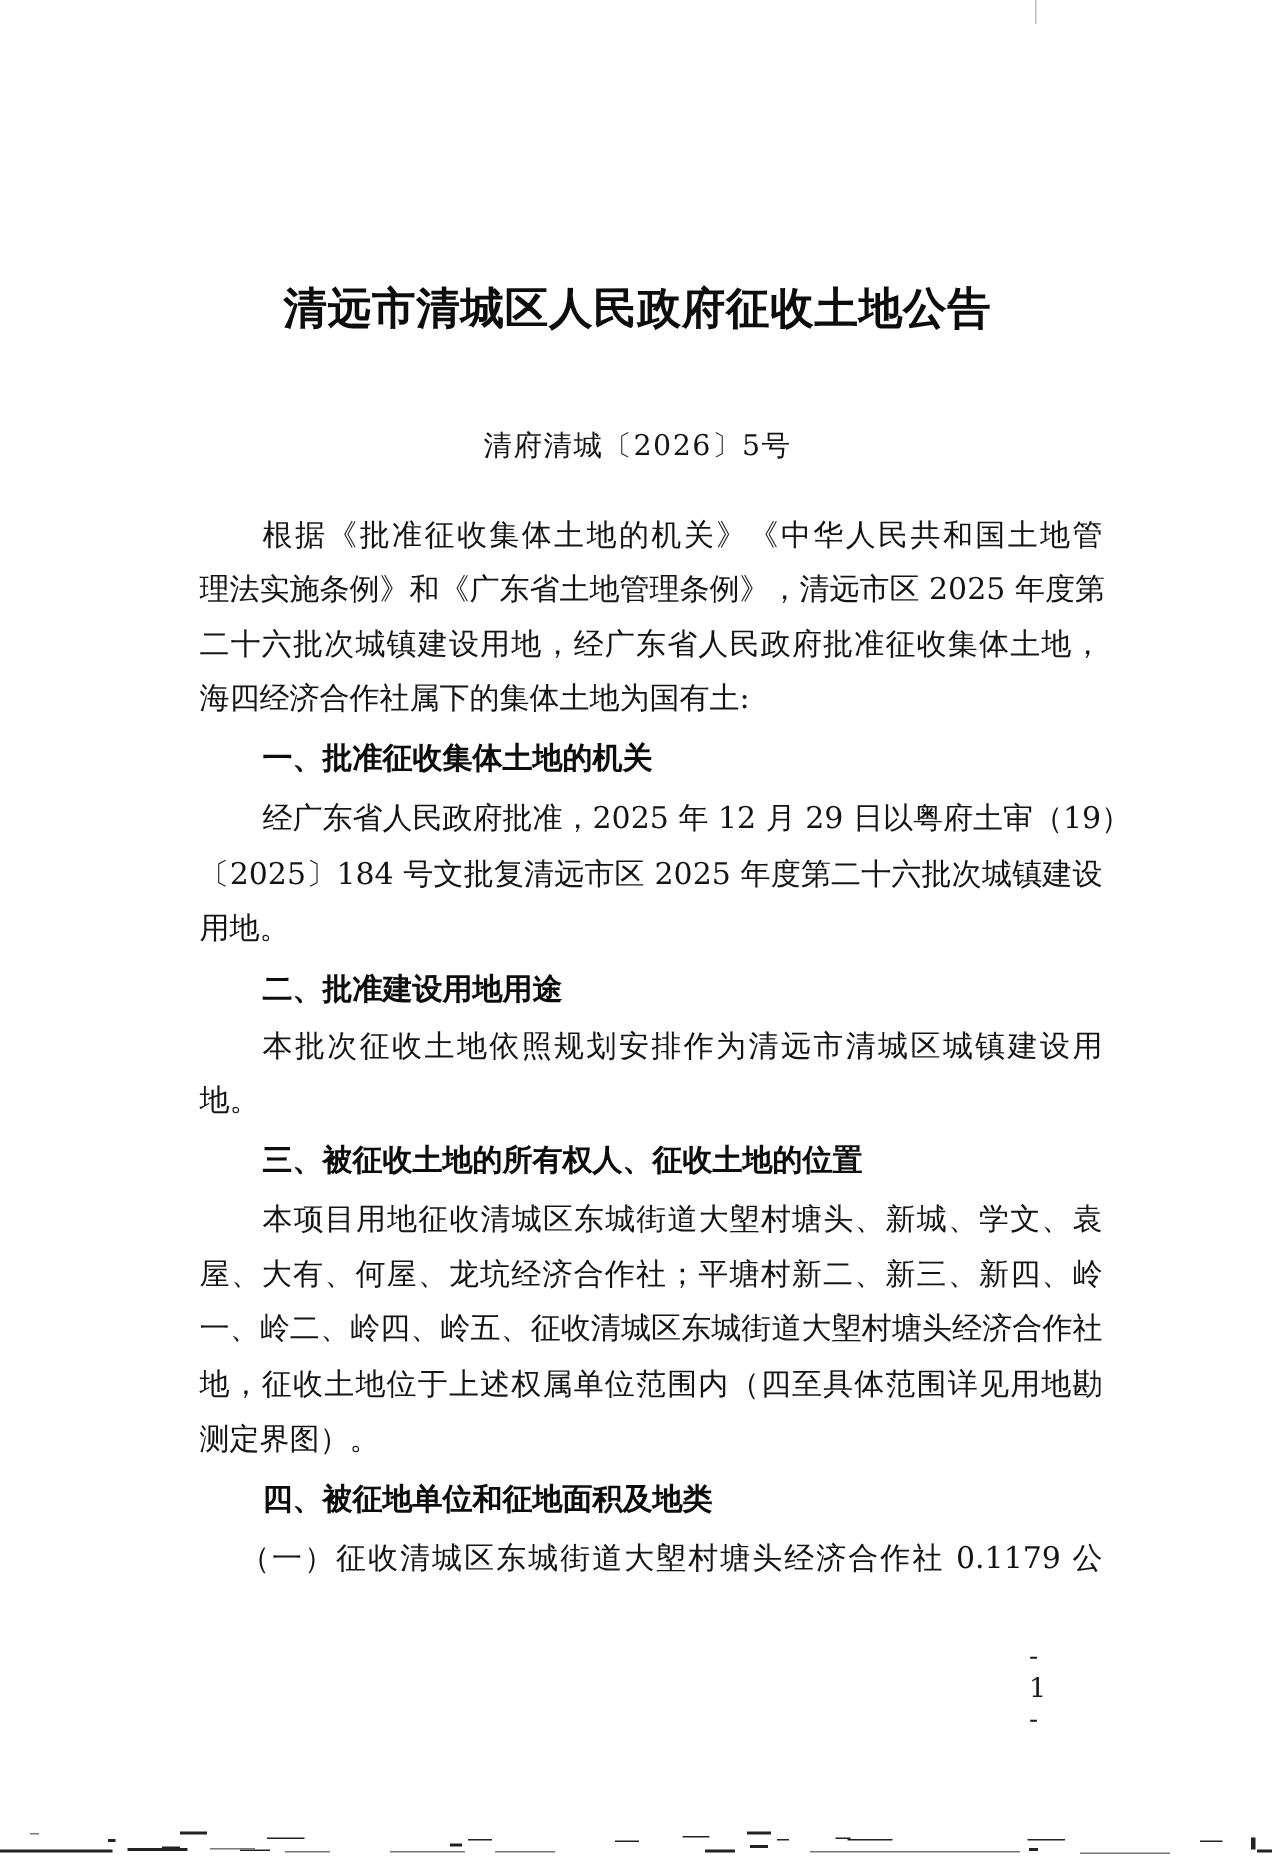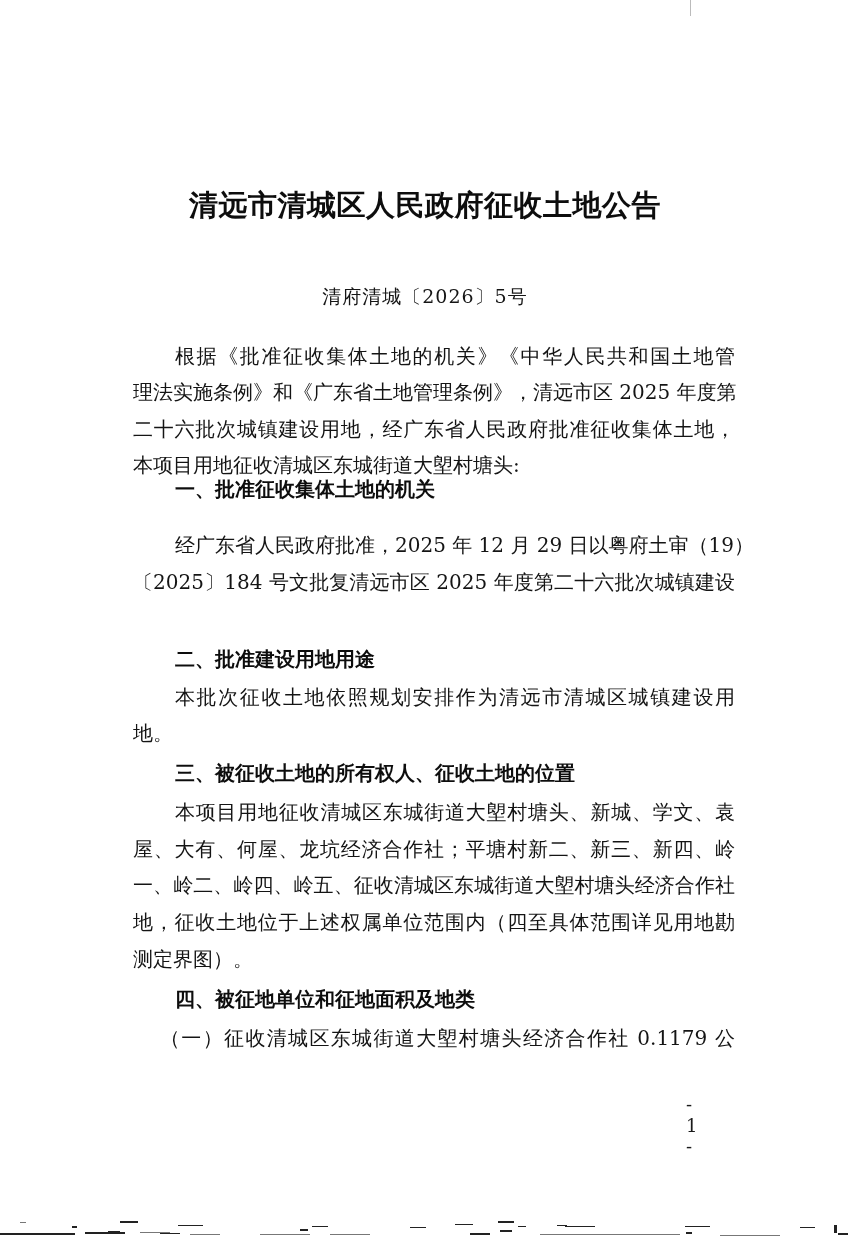--- a/index.html
+++ b/index.html
@@ -52,25 +52,26 @@
 <body>
 
 <div class="page">
 
   <div class="title">清远市清城区人民政府征收土地公告</div>
   <div class="docno">清府清城〔2026〕5号</div>
 
   <div class="line indent" style="top:343px">根据《批准征收集体土地的机关》《中华人民共和国土地管</div>
   <div class="line" style="top:379px">理法实施条例》和《广东省土地管理条例》，清远市区 2025 年度第</div>
   <div class="line" style="top:416px">二十六批次城镇建设用地，经广东省人民政府批准征收集体土地，</div>
-  <div class="line last" style="top:452px">本项目用地征收清城区东城街道大塱村塘头:</div>
+  <div class="line last" style="top:452px">海四经济合作社属下的集体土地为国有土:</div>
 
-  <div class="heading" style="top:476px">一、批准征收集体土地的机关</div>
+  <div class="heading" style="top:492px">一、批准征收集体土地的机关</div>
   <div class="line indent" style="top:532px">经广东省人民政府批准，2025 年 12 月 29 日以粤府土审（19）</div>
   <div class="line" style="top:569px">〔2025〕184 号文批复清远市区 2025 年度第二十六批次城镇建设</div>
+  <div class="line last" style="top:605px">用地。</div>
 
   <div class="heading" style="top:646px">二、批准建设用地用途</div>
   <div class="line indent" style="top:684px">本批次征收土地依照规划安排作为清远市清城区城镇建设用</div>
   <div class="line last" style="top:720px">地。</div>
 
   <div class="heading" style="top:760px">三、被征收土地的所有权人、征收土地的位置</div>
   <div class="line" style="top:836px">屋、大有、何屋、龙坑经济合作社；平塘村新二、新三、新四、岭</div>
   <div class="line indent" style="top:799px">本项目用地征收清城区东城街道大塱村塘头、新城、学文、袁</div>
   <div class="line" style="top:872px">一、岭二、岭四、岭五、征收清城区东城街道大塱村塘头经济合作社</div>
   <div class="line last" style="top:946px">测定界图）。</div>

